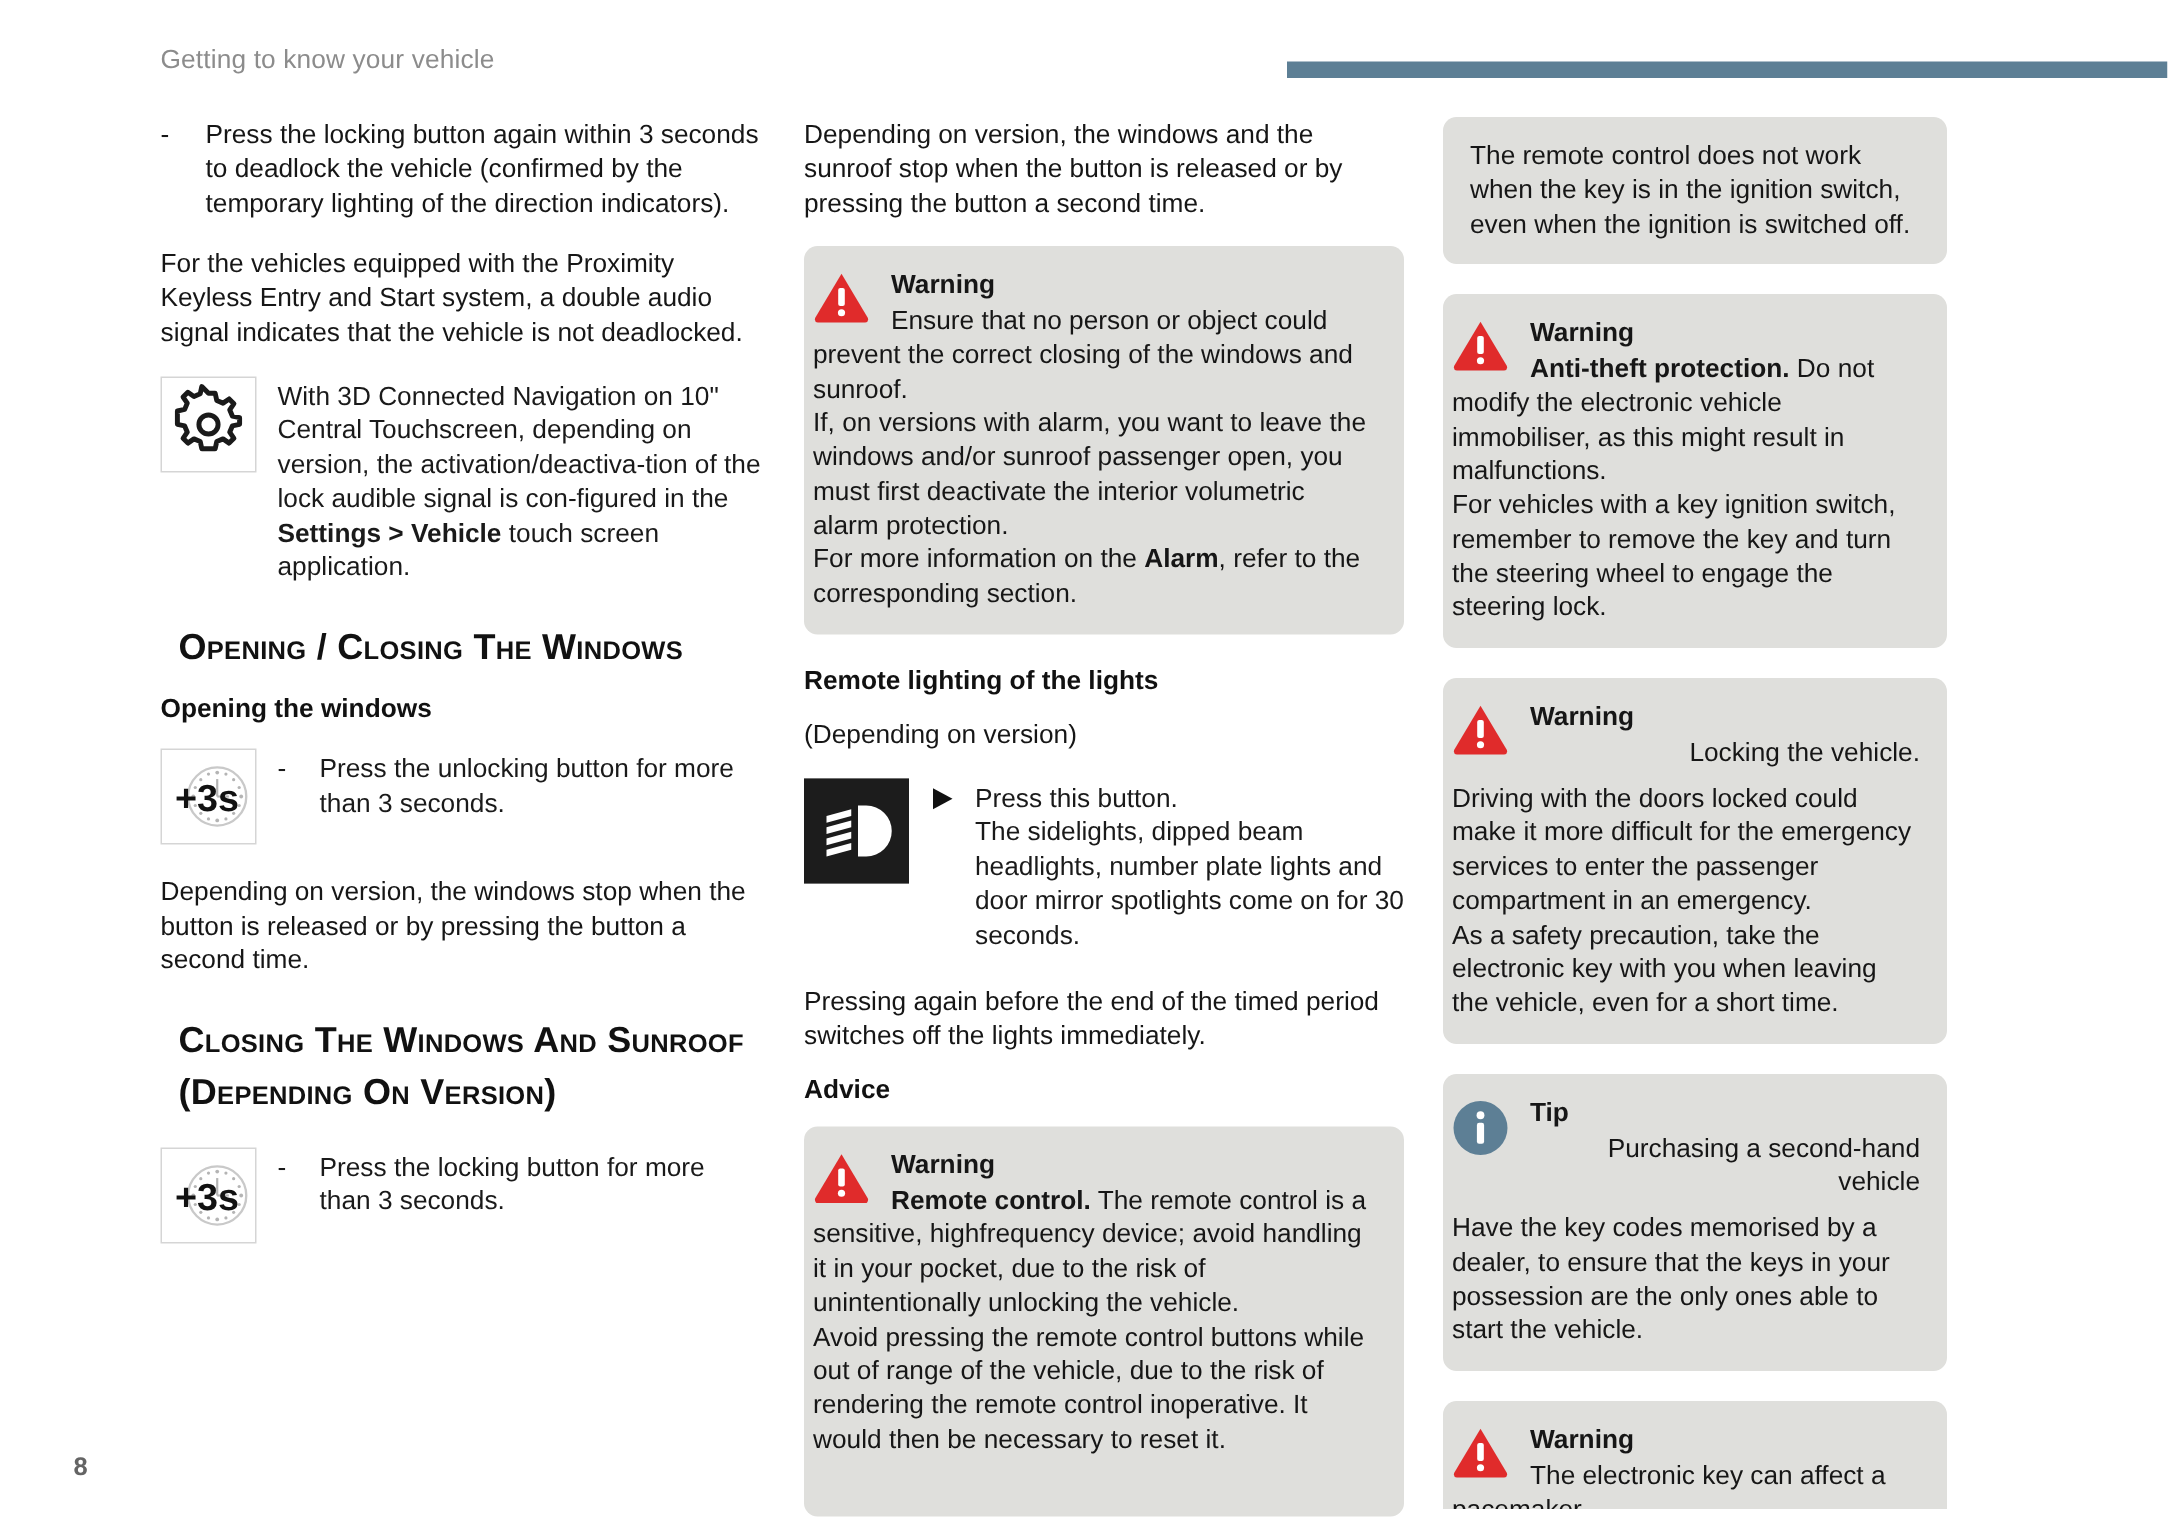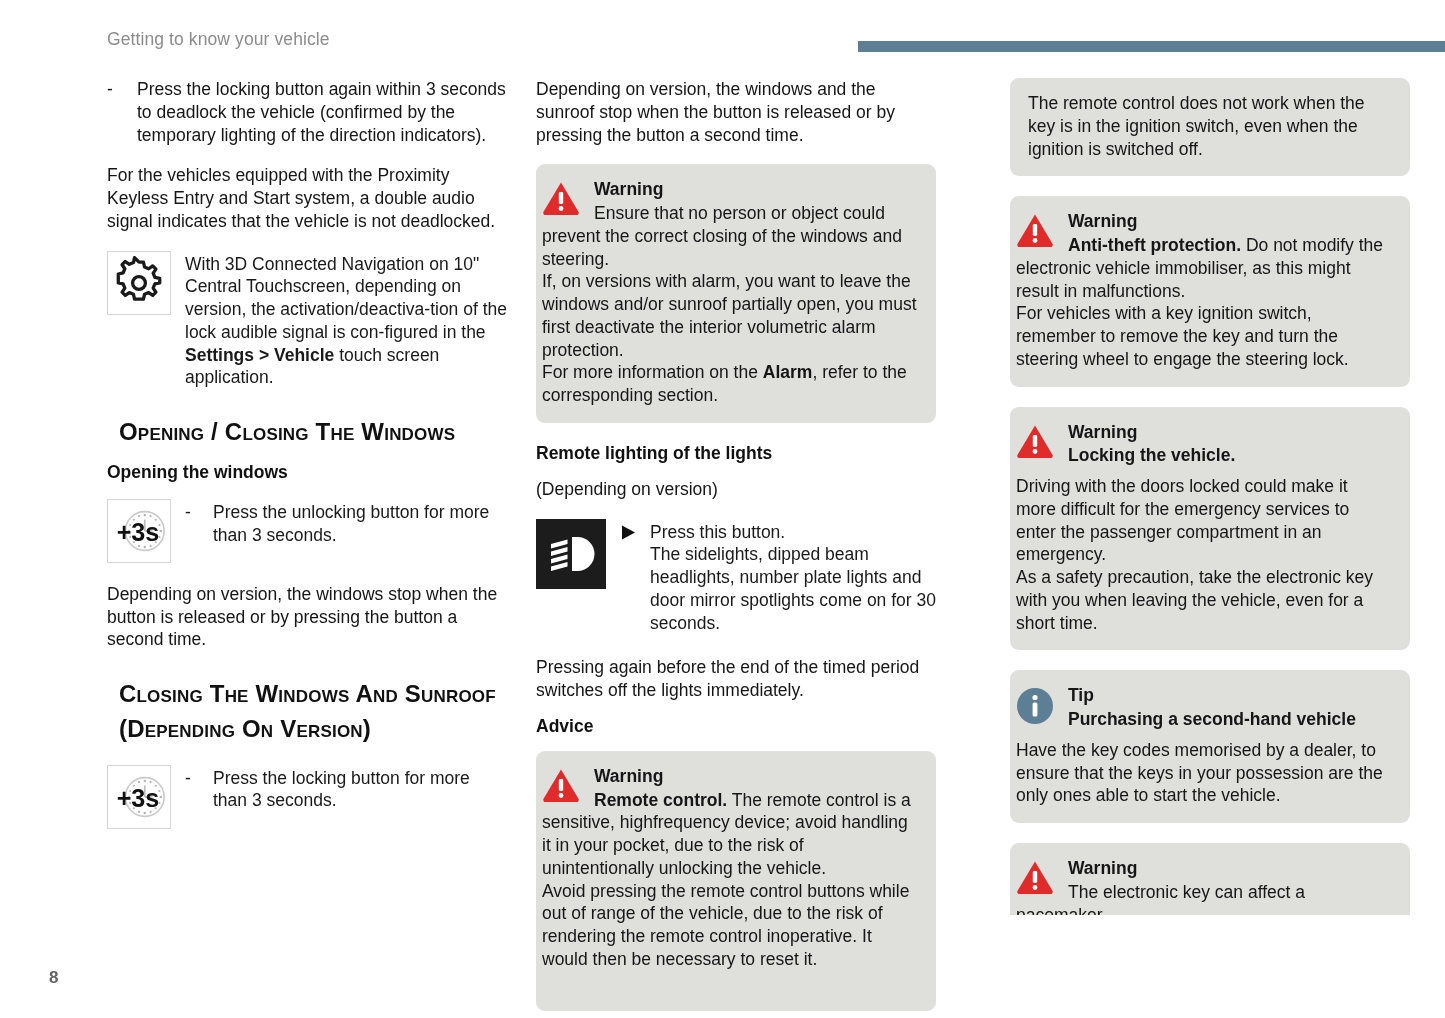--- a/index.html
+++ b/index.html
@@ -43,21 +43,21 @@
     color: #646464;
   }
 
   
   .col {
     position: absolute;
     top: 78px;
   }
   .col-1 { left: 107px;  width: 400px; }
   .col-2 { left: 536px;  width: 400px; }
-  .col-3 { left: 1010px;  width: 400px; }
+  .col-3 { left: 962px;  width: 336px; }
 
   
   p.body {
     margin: 0 0 18px 0;
     font-size: 17.5px;
     line-height: 1.30;
     color: #161616;
   }
 
   .bullet-row {
@@ -180,23 +180,24 @@
   .callout .cal-icon {
     float: left;
     margin: 3px 14px 0 0;
   }
   .callout .cal-title {
     font-weight: bold;
     display: block;
     margin-bottom: 1px;
   }
   .callout .cal-sub {
-    font-weight: bold;
+    font-weight: normal;
     display: block;
     margin-bottom: 8px;
+    text-align: right;
   }
   .callout p {
     margin: 0;
   }
   .callout .after { clear: both; }
 
   b { font-weight: bold; }
 
   
   .callout.clipped {
@@ -326,23 +327,23 @@
 
   <div class="callout">
     <span class="cal-icon">
       <svg width="38" height="34" viewBox="0 0 38 34" xmlns="http://www.w3.org/2000/svg" aria-hidden="true">
         <path d="M19 1.5 L36.6 31 a2.6 2.6 0 0 1 -2.3 3.4 H3.7 a2.6 2.6 0 0 1 -2.3 -3.4 Z" fill="#e02b2b"></path>
         <rect x="16.8" y="11" width="4.4" height="12" rx="1.4" fill="#fff"></rect>
         <circle cx="19" cy="27.5" r="2.4" fill="#fff"></circle>
       </svg>
     </span>
     <span class="cal-title">Warning</span>
-    <p>Ensure that no person or object could prevent the correct closing of the windows and steering.</p>
+    <p>Ensure that no person or object could prevent the correct closing of the windows and sunroof.</p>
     <div class="after"></div>
-    <p>If, on versions with alarm, you want to leave the windows and/or sunroof partially open, you must first deactivate the interior volumetric alarm protection.</p>
+    <p>If, on versions with alarm, you want to leave the windows and/or sunroof passenger open, you must first deactivate the interior volumetric alarm protection.</p>
     <p><span>For more information on the </span><b>Alarm</b><span>, refer to the corresponding section.</span></p>
   </div>
 
   <h3 class="sub-head" style="margin-bottom:14px;">Remote lighting of the lights</h3>
 
   <p class="body" style="margin-bottom:18px;">(Depending on version)</p>
 
   <div class="icon-block">
     <span class="icon-cell">
       <svg class="icon-sq-dark" viewBox="0 0 70 70" xmlns="http://www.w3.org/2000/svg" aria-hidden="true">

